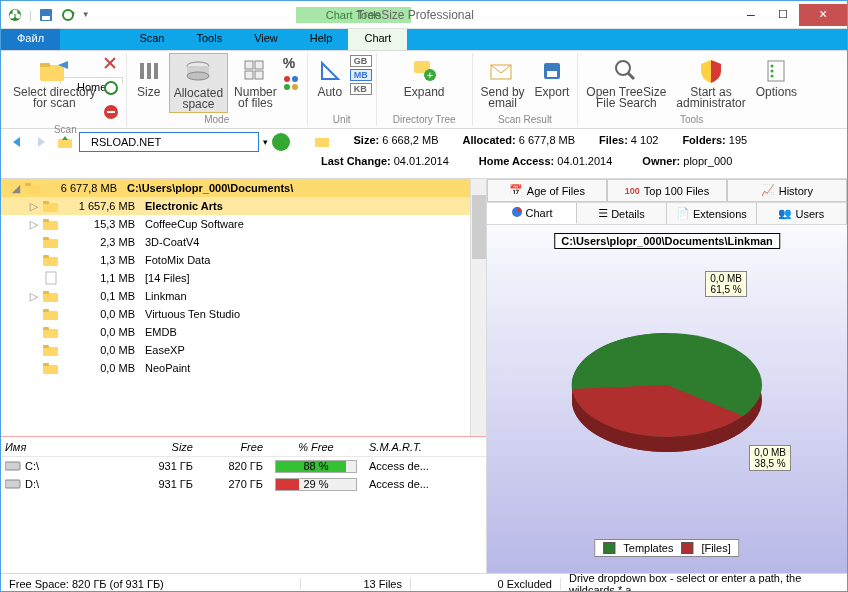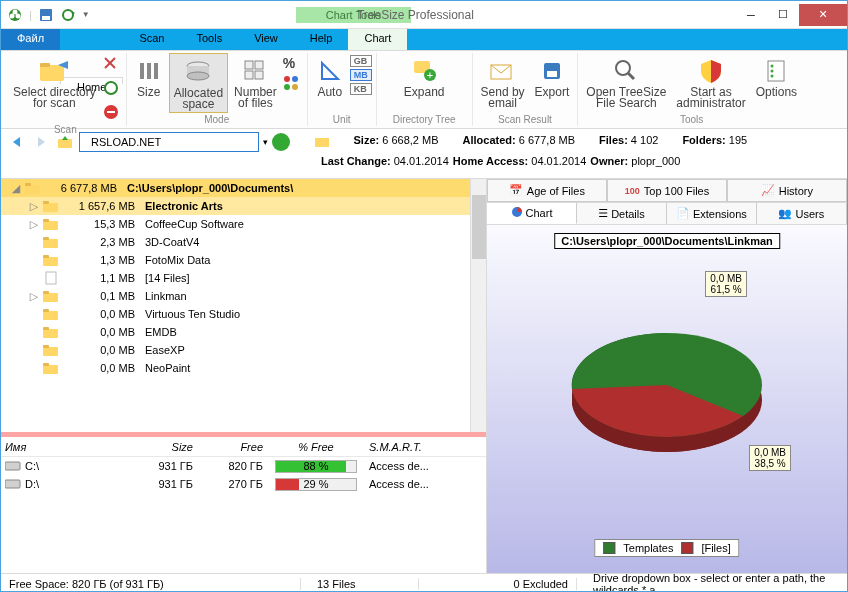--- a/index.html
+++ b/index.html
@@ -28,34 +28,34 @@
 .rgroup-label { font-size: 10px; color: #888; padding: 1px 12px; }
 .smallcol { display: flex; flex-direction: column; gap: 4px; padding-top: 2px; }
 .smallbtn { width: 20px; height: 20px; }
 .addressbar { height: 50px; background: #fff; display: flex; flex-direction: column; border-bottom: 1px solid #dadada; }
 .addr-row1 { height: 26px; display: flex; align-items: center; padding: 2px 6px; gap: 4px; }
 .navbtn { width: 20px; height: 20px; display: flex; align-items: center; justify-content: center; cursor: pointer; }
 .pathbox { flex: 0 0 180px; height: 20px; border: 1px solid #2b7cd3; padding: 0 11px; }
 .goicon { width: 18px; height: 18px; background: #33a933; border-radius: 9px; cursor: pointer; }
 .stats { display: flex; gap: 24px; margin-left: 20px; }
 .statlbl { font-weight: bold; }
-.addr-row2 { display: flex; gap: 4px; padding: 0 6px 0 320px; }
+.addr-row2 { display: flex; gap: 30px; padding: 0 6px 0 320px; }
 .content { display: flex; height: 394px; }
 .leftpanel { width: 486px; display: flex; flex-direction: column; border-right: 1px solid #dadada; }
 .tree { flex: 1; overflow: hidden; position: relative; }
 .treerow { display: flex; align-items: center; height: 18px; padding-left: 4px; }
 .treerow.sel { background: #fddb6f; }
 .treerow.sel2 { background: #ffe89f; }
 .tw { width: 14px; text-align: center; color: #888; }
 .folder { width: 16px; height: 14px; margin: 0 2px; display:flex;align-items:center;justify-content:center; }
 .tsize { width: 80px; text-align: right; padding-right: 6px; }
 .tname { padding-left: 4px; }
 .scrollbar { position: absolute; right: 0; top: 0; width: 16px; height: 100%; background: #f0f0f0; border-left: 1px solid #ddd; }
 .thumb { width: 14px; height: 64px; background: #cdcdcd; margin: 16px 1px; }
-.drives { border-top: 5px solid #fca5a5; }
+.drives { border-top: 1px solid #fca5a5; }
 .drhead { display: flex; background: #fff; border-bottom: 1px solid #e8e8e8; height: 20px; align-items: center; font-style: italic; }
 .drrow { display: flex; height: 18px; align-items: center; }
 .dc1 { width: 130px; padding-left: 4px; display: flex; align-items: center; gap: 4px; }
 .dc2 { width: 70px; text-align: right; padding-right: 8px; }
 .dc3 { width: 70px; text-align: right; padding-right: 8px; }
 .dc4 { width: 90px; padding: 0 4px; }
 .dc5 { width: 100px; padding-left: 8px; }
 .pbar { height: 13px; background: #f0f0f0; border: 1px solid #b0b0b0; position: relative; font-size: 10px; text-align: center; line-height: 11px; }
 .pbarfill { position: absolute; top: 0; left: 0; height: 100%; background: #34c234; }
 .pbarfill.low { background: #d63838; }
@@ -64,21 +64,21 @@
 .toptabs { display: flex; height: 24px; border-bottom: 1px solid #dadada; }
 .toptab { flex: 1; display: flex; align-items: center; justify-content: center; gap: 4px; border: 1px solid #ccc; background: #f8f8f8; cursor: pointer; font-size: 11px; }
 .subtabs { display: flex; height: 22px; border-bottom: 1px solid #dadada; }
 .subtab { flex: 1; display: flex; align-items: center; justify-content: center; gap: 3px; border-right: 1px solid #ccc; background: #f8f8f8; cursor: pointer; font-size: 11px; padding: 0 2px; }
 .subtab.active { background: #fff; border-bottom: 1px solid #fff; }
 .chartarea { flex: 1; background: linear-gradient(180deg, #fafaff 0%, #b8b8e8 100%); position: relative; }
 .chtitle { position: absolute; top: 8px; left: 50%; transform: translateX(-50%); background: #fff; border: 1px solid #000; padding: 1px 6px; font-weight: bold; font-size: 11px; }
 .legend { position: absolute; bottom: 16px; left: 50%; transform: translateX(-50%); background: #fff; border: 1px solid #888; padding: 2px 8px; display: flex; gap: 8px; align-items: center; font-size: 11px; }
 .lsw { width: 12px; height: 12px; border: 1px solid #555; }
 .dlabel { position: absolute; background: #fffde0; border: 1px solid #888; padding: 1px 4px; font-size: 10px; text-align: center; line-height: 11px; }
-.statusbar { height: 20px; border-top: 1px solid #dadada; display: flex; align-items: center; font-size: 11px; gap: 8px; }
+.statusbar { height: 20px; border-top: 1px solid #dadada; display: flex; align-items: center; font-size: 11px; }
 .sseg { padding: 0 8px; border-right: 1px solid #e0e0e0; }
 svg.pie { position: absolute; top: 80px; left: 50%; transform: translateX(-50%); }
 </style>
 </head>
 <body>
 
 <div class="titlebar">
   <div class="qat">
     <span class="qat-icon">
         <svg width="16" height="16">
@@ -573,16 +573,16 @@
         <span>Templates</span>
         <span class="lsw" style="background:#b02e2e"></span>
         <span>[Files]</span>
       </div>
     </div>
   </div>
 </div>
 
 <div class="statusbar">
   <div class="sseg" style="width:300px">Free Space: 820 ГБ  (of 931 ГБ)</div>
-  <div class="sseg" style="width:110px;text-align:left">13  Files</div>
+  <div class="sseg" style="width:110px;text-align:right">13  Files</div>
   <div class="sseg" style="width:150px;text-align:right">0 Excluded</div>
   <div class="sseg" style="flex:1;border-right:none">Drive dropdown box - select or enter a path, the wildcards * a</div>
 </div>
 
 </body></html>

